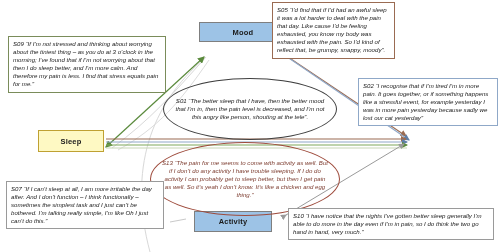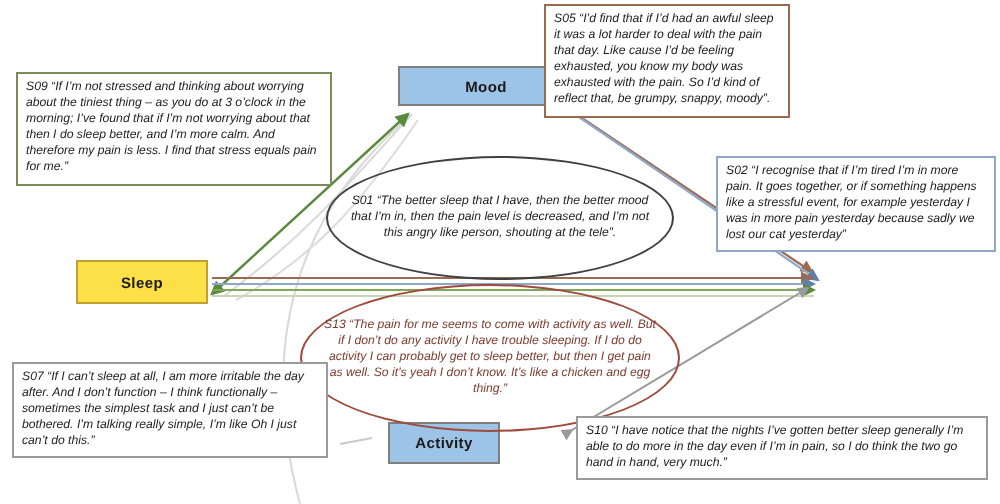--- a/index.html
+++ b/index.html
@@ -4,26 +4,26 @@
 <style>
   html,body{margin:0;padding:0;background:#ffffff;}
   body{width:500px;height:252px;font-family:"Liberation Sans",sans-serif;}
   #stage{position:relative;width:500px;height:252px;overflow:hidden;background:#fff;}
   #wires{position:absolute;left:0;top:0;width:500px;height:252px;}
 
   .node{position:absolute;box-sizing:border-box;display:flex;align-items:center;
         justify-content:center;font-size:7.5px;font-weight:bold;color:#1a1a1a;
         letter-spacing:.2px;}
   .node.blue{background:#9dc3e6;border:1px solid #7f7f7f;}
-  .node.gold{background:#fde047;border:1px solid #bfa132;}
+  .node.gold{background:#fef9c3;border:1px solid #bfa132;}
 
-  #node-mood{left:199px;top:33px;width:88px;height:20px;}
+  #node-mood{left:199px;top:22px;width:88px;height:20px;}
   #node-sleep{left:38px;top:130px;width:66px;height:22px;}
   #node-pain{left:411px;top:130px;width:66px;height:22px;}
-  #node-activity{left:194px;top:211px;width:56px;height:21px;}
+  #node-activity{left:194px;top:211px;width:78px;height:21px;}
 
   .quote{position:absolute;box-sizing:border-box;background:#ffffff;
          font-size:6.1px;line-height:8.1px;font-style:italic;color:#1b1b1b;
          padding:3px 4px;}
   .q-green{border:1px solid #7a8c5a;}
   .q-brown{border:1px solid #9a6b52;}
   .q-blue{border:1px solid #8fa8c8;}
   .q-grey{border:1px solid #9a9a9a;}
 
   #q-s09{left:8px;top:36px;width:158px;}

